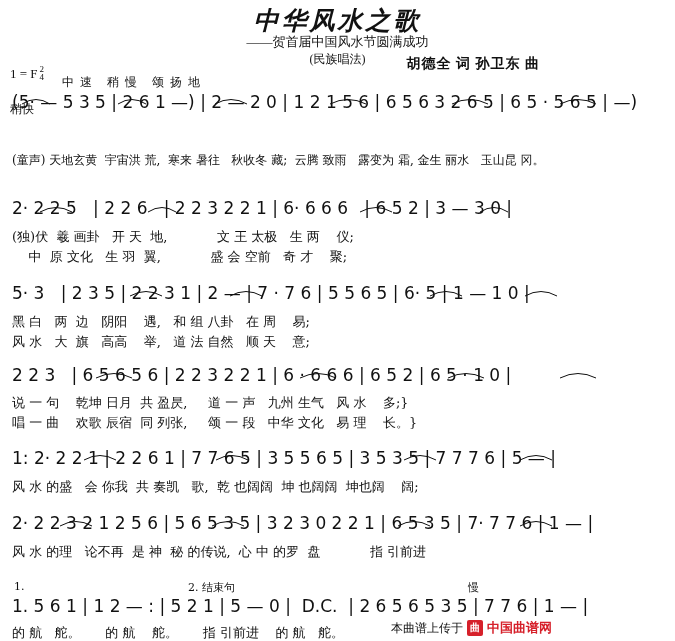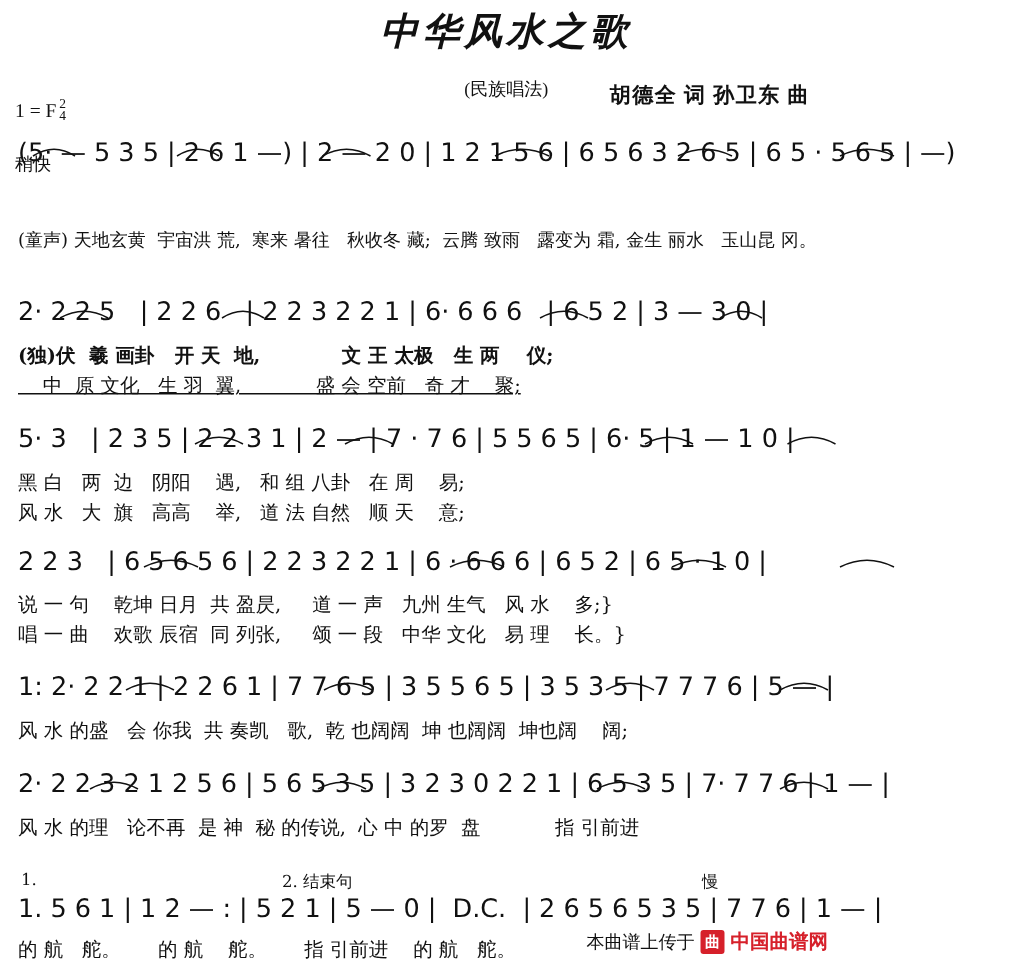--- a/index.html
+++ b/index.html
@@ -95,43 +95,45 @@
   .footer .brand{color:#d6202a;font-weight:bold;font-size:13px;}
 
   svg.ties{position:absolute;left:0;top:0;pointer-events:none;}
 </style>
 </head>
 <body>
 
 <div class="sheet">
 
   <div class="title">中华风水之歌</div>
+  <div class="subtitle">——贺首届中国风水节圆满成功</div>
   <div class="subtitle2">(民族唱法)</div>
   <div class="credits">胡德全 词 孙卫东 曲</div>
 
   <div class="keysig">
     <span>1 = F</span><span class="frac"><span>2</span><br><span>4</span></span>
   </div>
 
+  <div class="tempo">中速  稍慢  颂扬地</div>
   <div class="tempo2">稍快</div>
 
   <div class="row" style="top:92px;">
     <div class="notes">(5· — 5 3 5 | 2 6 1 —) | 2 — 2 0 | 1 2 1 5 6 | 6 5 6 3 2 6 5 | 6 5 · 5 6 5 | —)</div>
   </div>
   <div class="row" style="top:152px;">
     <div class="lyric small">(童声) 天地玄黄  宇宙洪 荒,  寒来 暑往   秋收冬 藏;  云腾 致雨   露变为 霜, 金生 丽水   玉山昆 冈。</div>
   </div>
 
   <div class="row" style="top:198px;">
     <div class="notes">2· 2 2 5   | 2 2 6   | 2 2 3 2 2 1 | 6· 6 6 6   | 6 5 2 | 3 — 3 0 |</div>
   </div>
-  <div class="row" style="top:228px;font-weight:bold;">
+  <div class="row" style="top:228px;">
     <div class="lyric">(独)伏  羲 画卦   开 天  地,            文 王 太极   生 两    仪;</div>
   </div>
-  <div class="row" style="top:248px;text-decoration:underline;">
+  <div class="row" style="top:248px;">
     <div class="lyric">    中  原 文化   生 羽  翼,            盛 会 空前   奇 才    聚;</div>
   </div>
 
   <div class="row" style="top:283px;">
     <div class="notes">5· 3   | 2 3 5 | 2 2 3 1 | 2 — | 7 · 7 6 | 5 5 6 5 | 6· 5 | 1 — 1 0 |</div>
   </div>
   <div class="row" style="top:333px;">
     <div class="lyric">风 水   大  旗   高高    举,   道 法 自然   顺 天    意;</div>
   </div>
   <div class="row" style="top:313px;">

